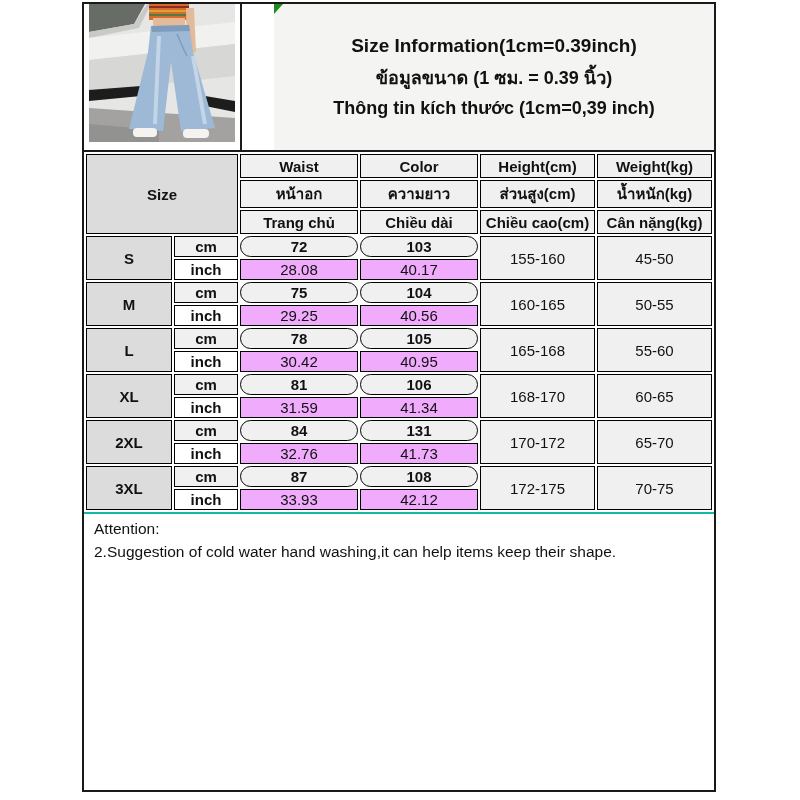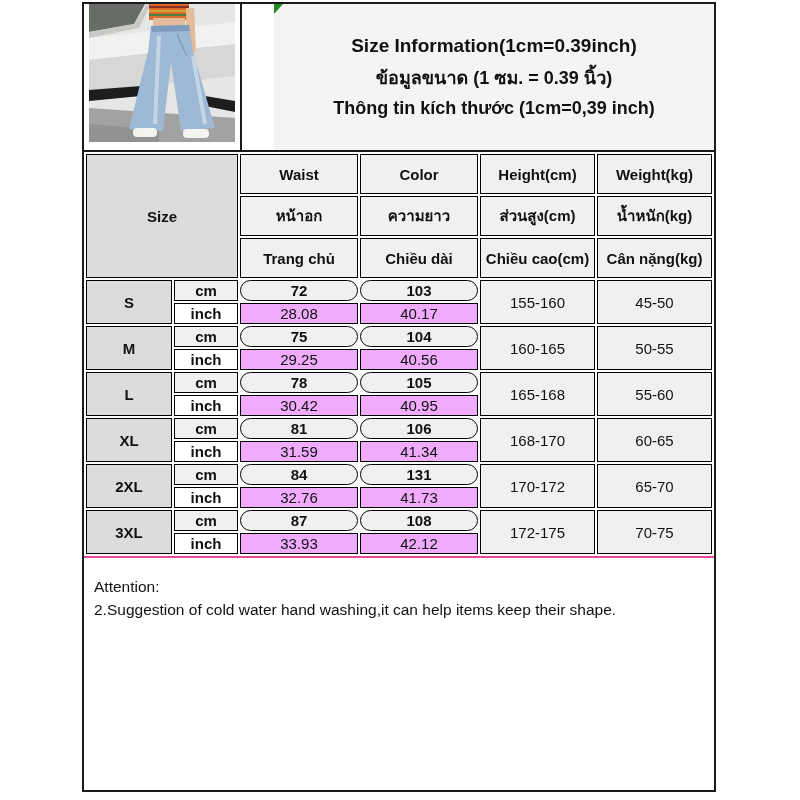--- a/index.html
+++ b/index.html
@@ -24,33 +24,33 @@
   .title-l1{font-size:19px;font-weight:bold;}
   .title-l2{font-size:18px;font-weight:bold;}
   .title-l3{font-size:18px;font-weight:bold;}
   
   .table-wrap{flex:none;}
   table.size-table{border-collapse:separate;border-spacing:2px;table-layout:fixed;width:100%;}
   table.size-table td{
     border:1px solid #000;box-sizing:border-box;text-align:center;vertical-align:middle;
     font-size:15px;overflow:hidden;white-space:nowrap;
   }
-  tr.hdr td{height:40px;}
+  tr.hdr td{height:24px;}
   tr.body td{height:14px;}
   .size-big{background:#dcdcdc;font-size:27px;font-weight:bold;}
   .h{background:#f0f0f0;font-weight:bold;}
   .size-label{background:#dcdcdc;font-weight:bold;}
   .unit{font-weight:bold;font-size:14px;}
   .unit-cm{background:#f0f0f0;}
   .unit-inch{background:#fff;}
   .val-cm{background:#f0f0f0;font-weight:bold;font-size:14px;border-radius:14px;}
   .val-inch{background:#f0abfc;font-size:14.5px;}
   .range{background:#f0f0f0;font-size:14.5px;}
   
-  .attention{flex:1;border-top:2px solid #ec4899;padding:17px 8px 0 10px;
+  .attention{flex:1;border-top:2px solid #14b8a6;padding:3px 8px 0 10px;
     font-size:15.5px;line-height:23px;}
   .attention div{margin:0;}
 </style>
 </head>
 <body>
 
 <div class="sheet">
 
   <div class="top-row">
     <div class="photo-cell">

